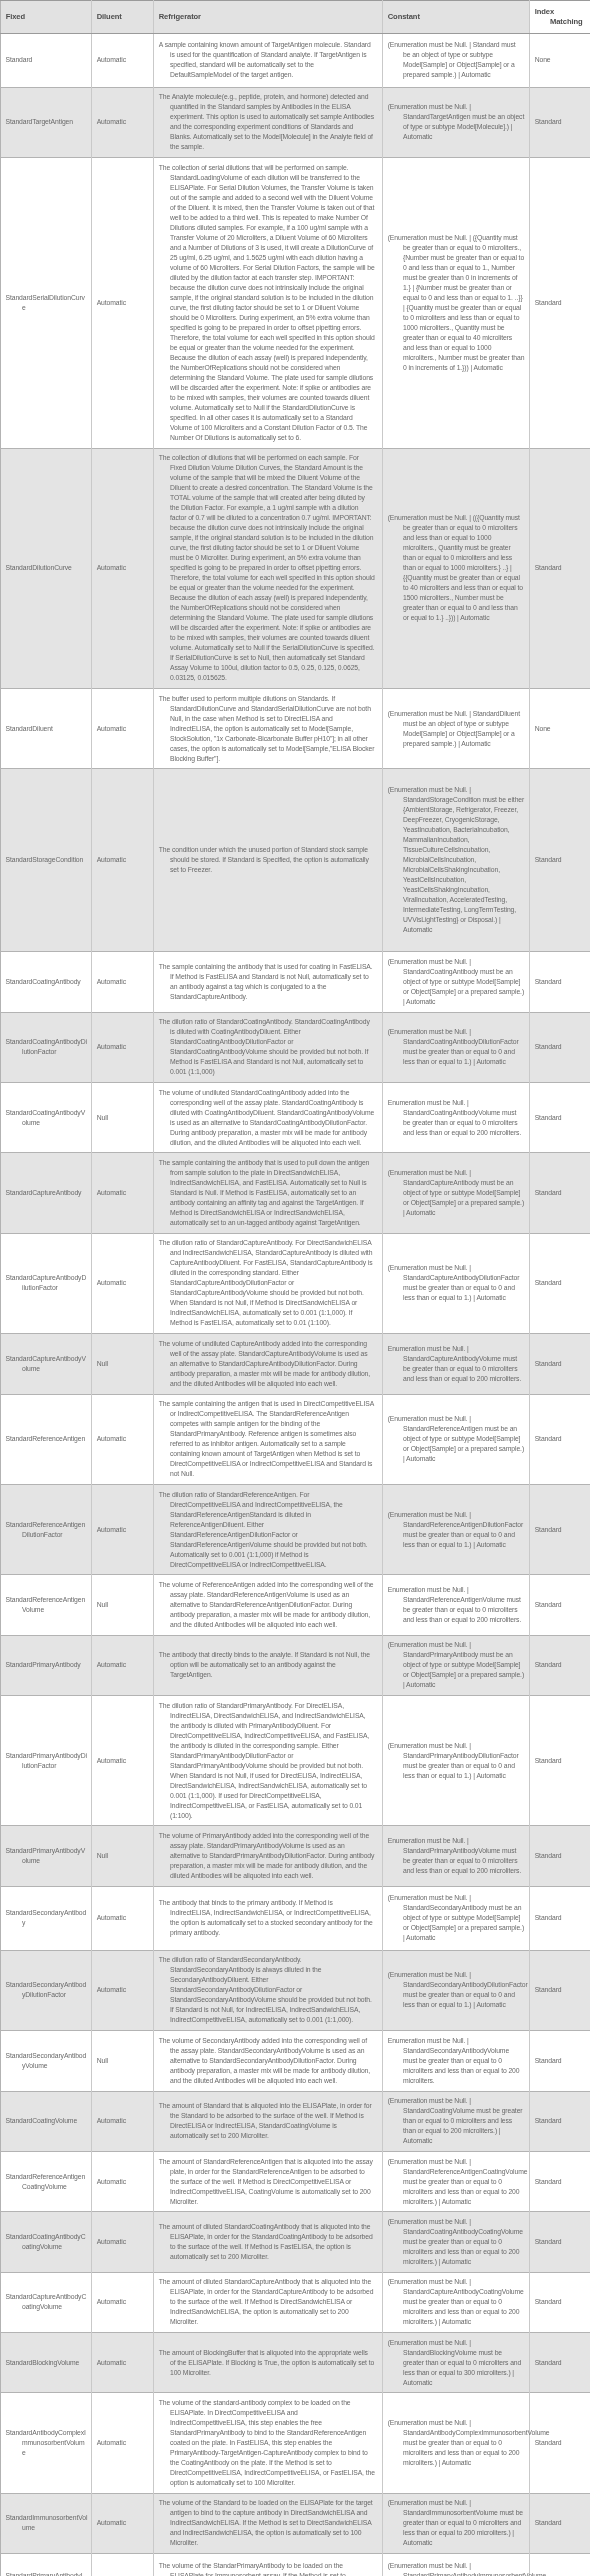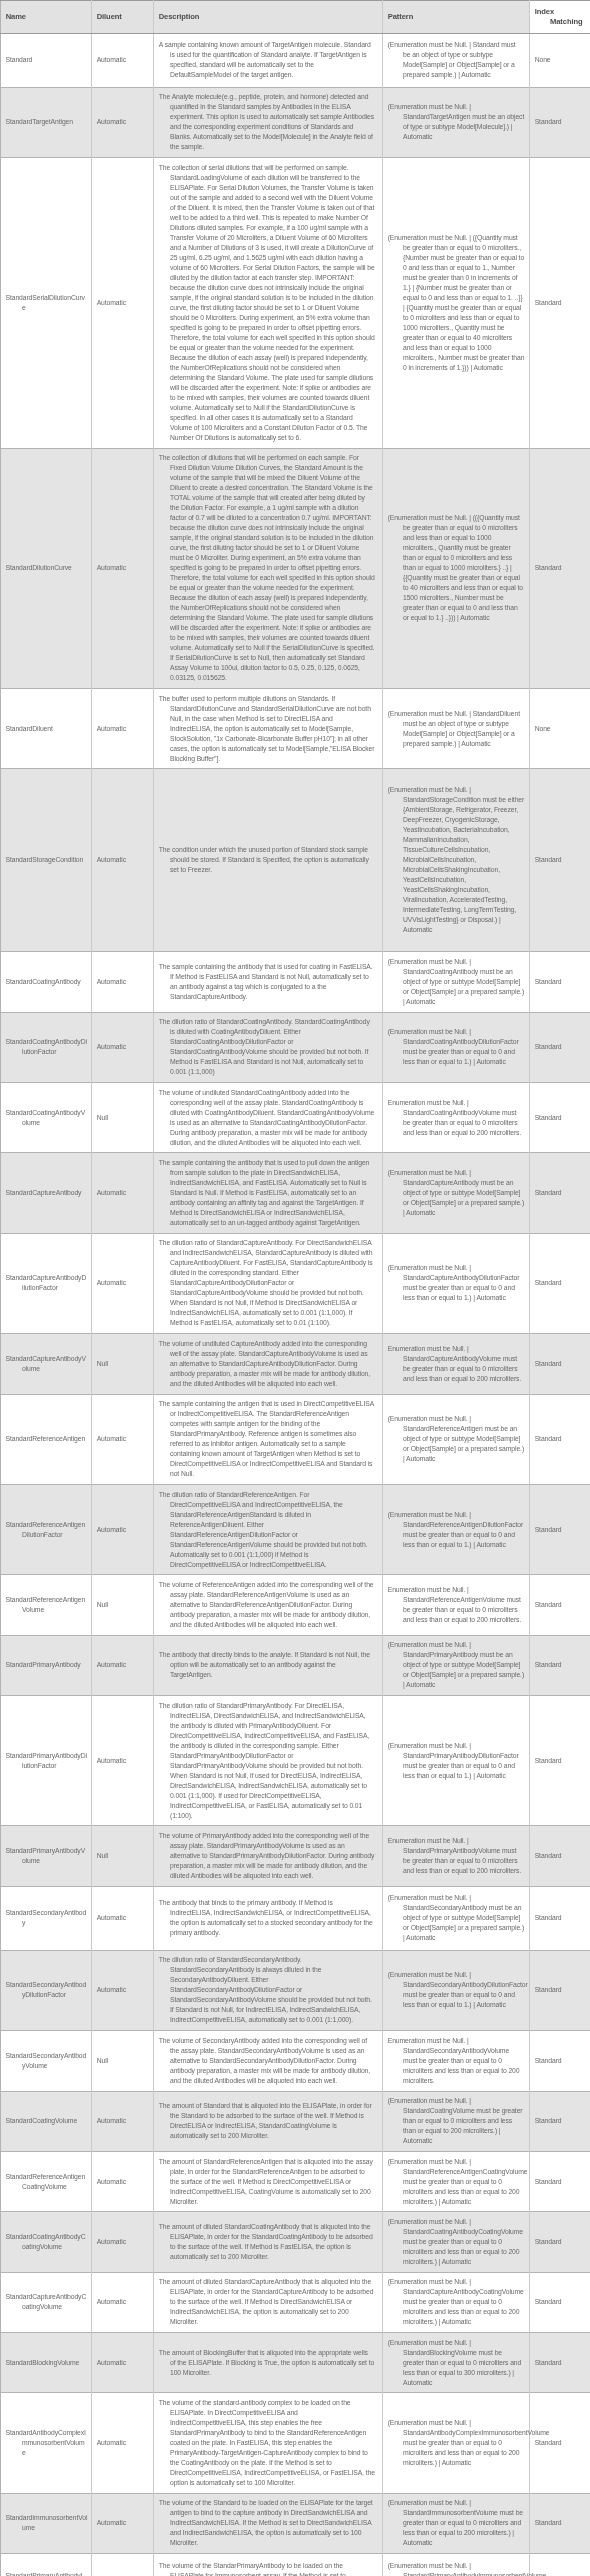--- a/index.html
+++ b/index.html
@@ -120,24 +120,24 @@
 <table class="options">
   <colgroup>
     <col class="c-name">
       <col class="c-default">
       <col class="c-desc">
       <col class="c-pattern">
       <col class="c-index">
   </colgroup>
   <thead>
     <tr>
-        <th>Name</th>
+        <th>Fixed</th>
         <th>Diluent</th>
-        <th>Description</th>
-        <th>Pattern</th>
+        <th>Refrigerator</th>
+        <th>Constant</th>
         <th class="hdr-index">Index Matching</th>
       </tr>
   </thead>
   <tbody>
       <tr>
         <td class="name-cell">Standard</td>
         <td class="default-cell">Automatic</td>
         <td class="desc-cell">A sample containing known amount of TargetAntigen molecule.  Standard is used for the quantification of Standard analyte.  If TargetAntigen is specified, standard will be automatically set to the DefaultSampleModel of the target antigen.</td>
         <td class="pattern-cell">(Enumeration must be Null.  |  Standard must be an object of type or subtype Model[Sample] or Object[Sample] or a prepared sample.) | Automatic</td>
         <td class="index-cell">None</td>

